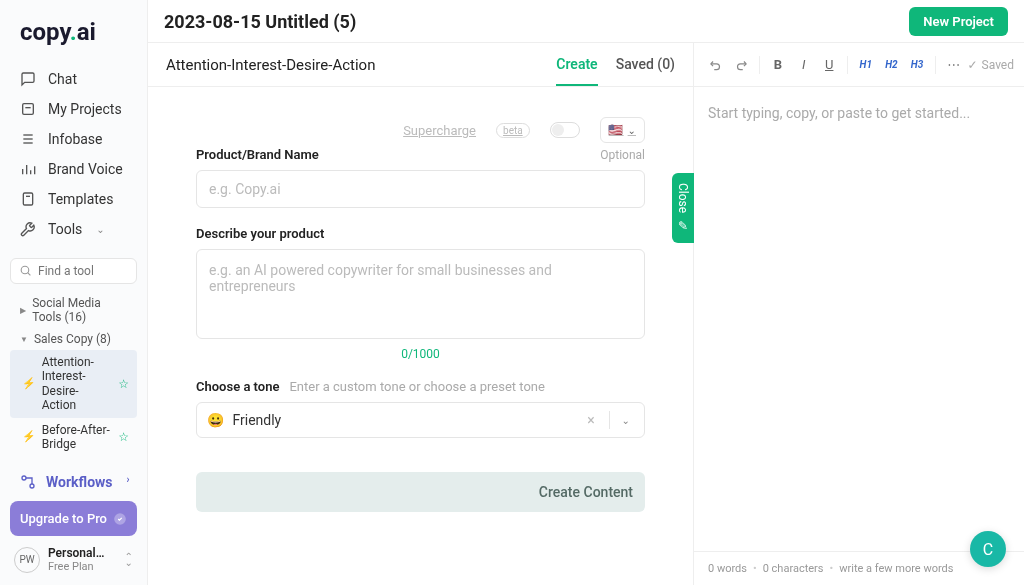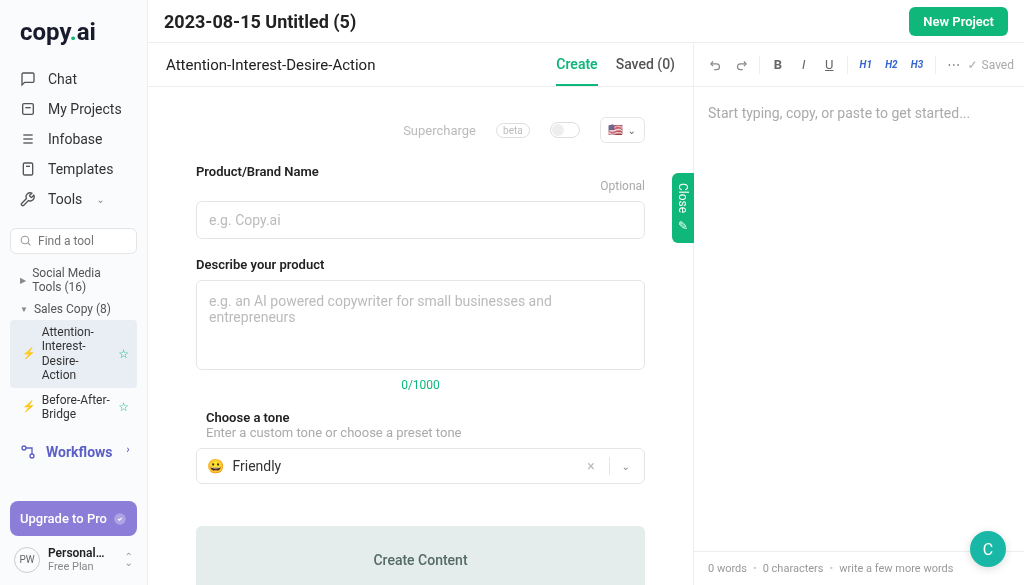--- a/index.html
+++ b/index.html
@@ -46,46 +46,46 @@
 
 
 .form-panel { flex: 1; border-right: 1px solid #eee; display: flex; flex-direction: column; min-width: 0; }
 .form-tabs { display: flex; align-items: center; padding: 0 18px; border-bottom: 1px solid #eee; height: 44px; }
 .template-name { font-size: 15px; color: #222; }
 .tabs-right { margin-left: auto; display: flex; gap: 18px; font-size: 14px; }
 .tab { cursor: pointer; color: #555; padding: 12px 0; border-bottom: 2px solid transparent; font-weight: 500; }
 .tab.active { color: #0fb77a; border-bottom-color: #0fb77a; font-weight: 600; }
 
 .form-body { flex: 1; overflow-y: auto; padding: 30px 48px 20px; position: relative; }
-.supercharge-row { display: flex; align-items: center; justify-content: flex-end; gap: 20px; margin-bottom: 21px; font-size: 13px; color: #bbb; }
+.supercharge-row { display: flex; align-items: center; justify-content: flex-end; gap: 20px; margin-bottom: 4px; font-size: 13px; color: #bbb; text-decoration: underline; }
 .beta-badge { border: 1px solid #ddd; border-radius: 10px; font-size: 10px; padding: 1px 6px; color: #bbb; }
 .toggle { width: 30px; height: 16px; border: 1px solid #ddd; border-radius: 10px; position: relative; background: #fff; }
 .toggle::after { content: ''; width: 12px; height: 12px; background: #eee; border-radius: 50%; position: absolute; top: 1px; left: 1px; }
 .lang-sel { display: flex; align-items: center; gap: 4px; border: 1px solid #e5e5e5; border-radius: 6px; padding: 5px 8px; font-size: 12px; cursor: pointer; }
 .lang-sel .chev { font-size: 10px; color: #666; }
 
 .field { margin-bottom: 18px; }
-.field-header { display: flex; align-items: baseline; margin-bottom: 8px; flex-direction: column; }
+.field-header { display: flex; align-items: baseline; margin-bottom: 8px; }
 .field-label { font-size: 13px; font-weight: 600; color: #222; }
 .field-optional { margin-left: auto; font-size: 12px; color: #aaa; }
 .field-hint { font-size: 13px; color: #aaa; margin-left: 10px; }
 .text-input { width: 100%; border: 1px solid #e5e5e5; border-radius: 6px; padding: 10px 12px; font-size: 14px; color: #333; outline: none; }
 .text-input::placeholder { color: #bbb; }
 .textarea { width: 100%; border: 1px solid #e5e5e5; border-radius: 6px; padding: 12px; font-size: 14px; color: #333; outline: none; resize: none; height: 90px; }
 .textarea::placeholder { color: #bbb; }
 .char-count { text-align: center; font-size: 12px; color: #0fb77a; margin-top: 4px; }
 
 .tone-select { display: flex; align-items: center; border: 1px solid #e5e5e5; border-radius: 6px; padding: 8px 10px; gap: 8px; }
 .tone-select .emoji { font-size: 14px; }
 .tone-select .text { font-size: 14px; color: #333; flex: 1; }
 .tone-select .clear { color: #bbb; cursor: pointer; padding: 0 6px; font-size: 14px; }
 .tone-select .divider { width: 1px; height: 18px; background: #e5e5e5; }
 .tone-select .chev { color: #888; font-size: 10px; padding: 0 4px; cursor: pointer; }
 
-.create-btn { width: 100%; background: #e4edec; color: #546a65; border: none; border-radius: 6px; padding: 26px; font-size: 14px; font-weight: 500; margin-top: 24px; cursor: pointer; }
+.create-btn { width: 100%; background: #e4edec; color: #546a65; border: none; border-radius: 6px; padding: 12px; font-size: 14px; font-weight: 500; margin-top: 16px; cursor: pointer; text-align: right; }
 
 .close-flap { position: absolute; right: -1px; top: 130px; background: #0fb77a; color: #fff; writing-mode: vertical-rl; padding: 10px 4px; border-radius: 6px 0 0 6px; font-size: 12px; cursor: pointer; display: flex; align-items: center; gap: 6px; }
 
 
 .editor-panel { width: 330px; display: flex; flex-direction: column; }
 .editor-toolbar { display: flex; align-items: center; padding: 8px 10px; border-bottom: 1px solid #eee; height: 44px; gap: 2px; }
 .tb-btn { background: none; border: none; width: 24px; height: 24px; display: flex; align-items: center; justify-content: center; cursor: pointer; color: #666; font-size: 13px; border-radius: 4px; }
 .tb-sep { width: 1px; height: 18px; background: #eee; margin: 0 4px; }
 .tb-h { font-size: 10px; font-weight: 700; color: #3366cc; font-style: italic; }
 .tb-saved { margin-left: auto; font-size: 12px; color: #aaa; display: flex; align-items: center; gap: 4px; }
@@ -131,20 +131,31 @@
               <line x1="5" y1="6" x2="19" y2="6"></line>
               <line x1="5" y1="12" x2="19" y2="12"></line>
               <line x1="5" y1="18" x2="19" y2="18"></line>
             </svg>
           </span>
         <span>Infobase</span>
       </div>
       <div class="nav-item">
         <span class="icon">
             <svg width="16" height="16" viewBox="0 0 24 24" fill="none" stroke="#555" stroke-width="2">
+              <line x1="4" y1="20" x2="4" y2="12"></line>
+              <line x1="10" y1="20" x2="10" y2="6"></line>
+              <line x1="16" y1="20" x2="16" y2="14"></line>
+              <line x1="22" y1="20" x2="22" y2="8"></line>
+            </svg>
+          </span>
+        <span>Brand Voice</span>
+      </div>
+      <div class="nav-item">
+        <span class="icon">
+            <svg width="16" height="16" viewBox="0 0 24 24" fill="none" stroke="#555" stroke-width="2">
               <rect x="5" y="3" width="14" height="18" rx="2"></rect>
               <line x1="9" y1="8" x2="15" y2="8"></line>
             </svg>
           </span>
         <span>Templates</span>
       </div>
       <div class="nav-item expandable">
         <span class="icon">
             <svg width="16" height="16" viewBox="0 0 24 24" fill="#555">
               <path d="M14.7 6.3a1 1 0 0 0 0 1.4l1.6 1.6a1 1 0 0 0 1.4 0l3-3a6 6 0 0 1-8 8l-7 7a2 2 0 0 1-3-3l7-7a6 6 0 0 1 8-8z" fill="none" stroke="#555" stroke-width="2"></path>

